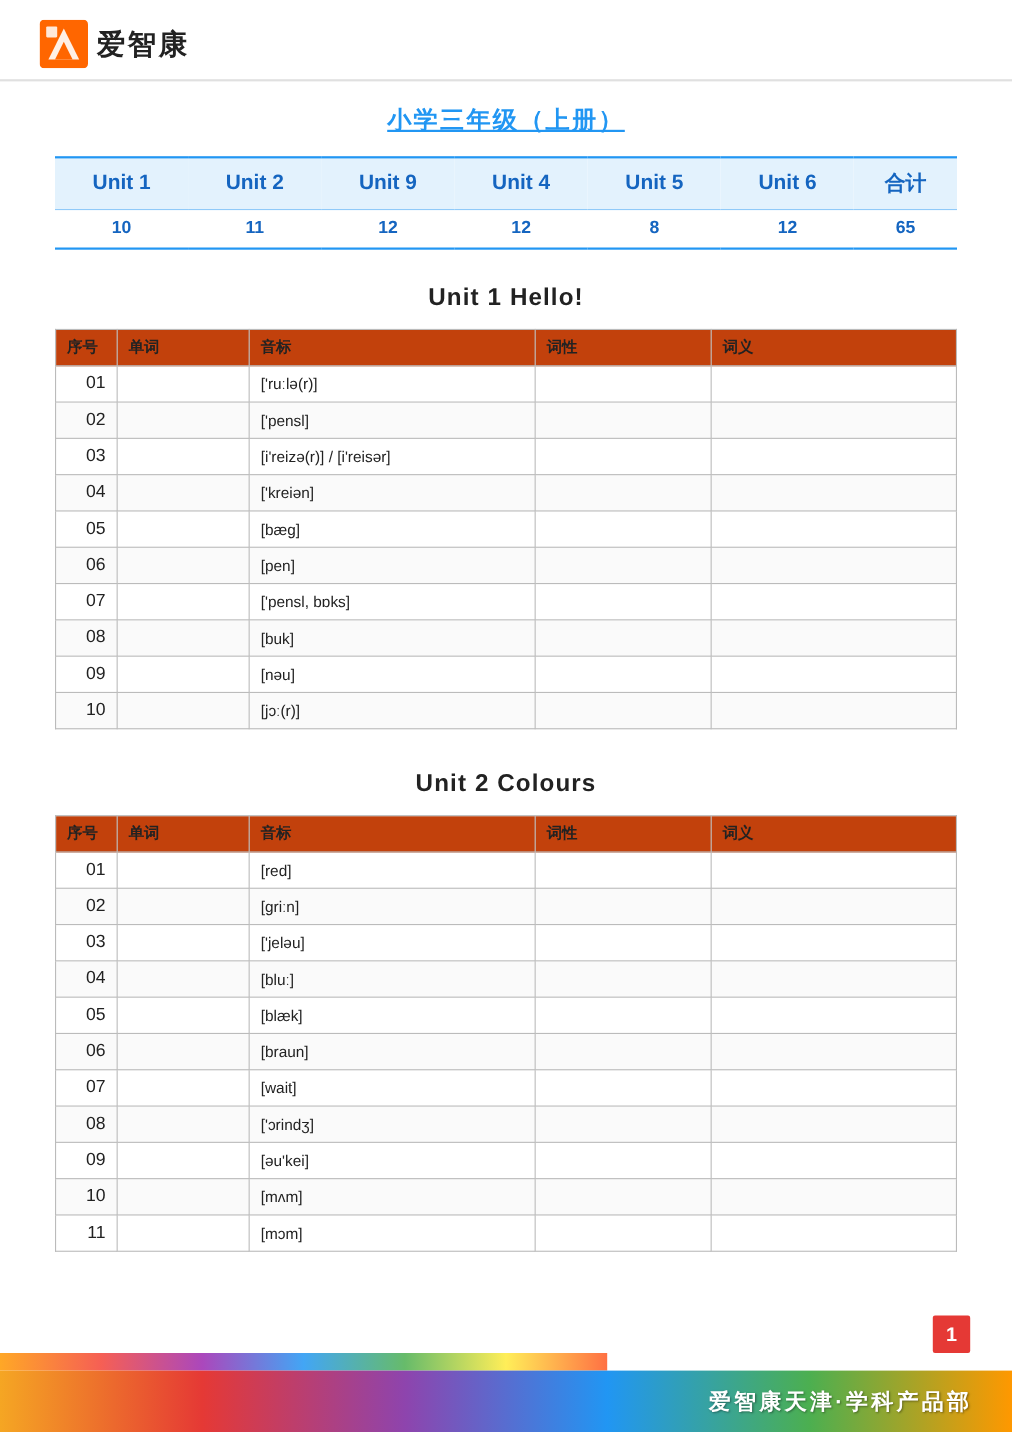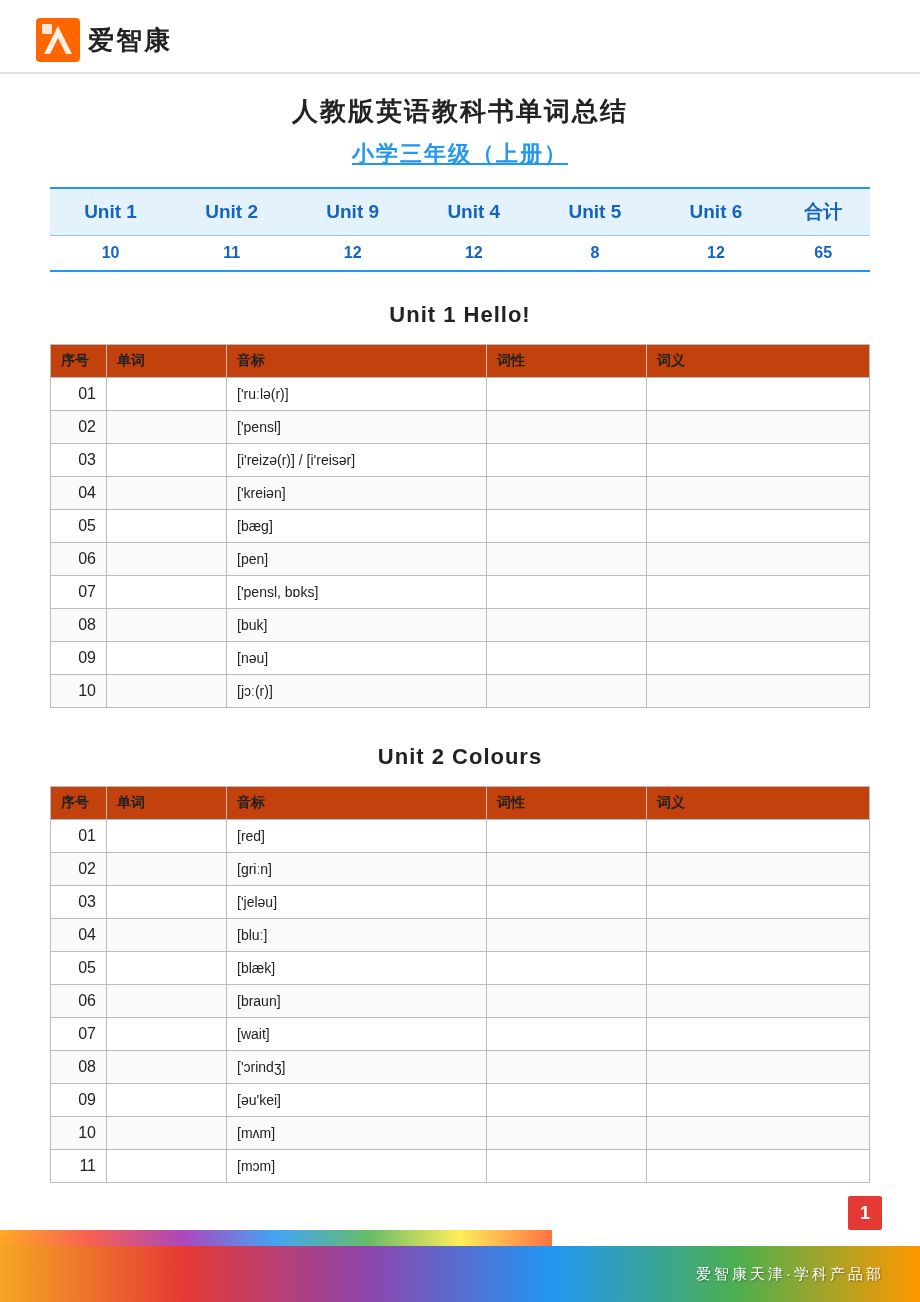--- a/index.html
+++ b/index.html
@@ -177,22 +177,22 @@
       width: 100%;
       height: 56px;
       background: linear-gradient(to right, #f5a623, #e53935, #8e44ad, #2196F3, #4caf50, #ff9800);
       display: flex;
       align-items: center;
       justify-content: flex-end;
       padding-right: 36px;
     }
     .bottom-bar-text {
       color: #fff;
-      font-size: 15px;
-      font-weight: normal;
+      font-size: 20px;
+      font-weight: bold;
       letter-spacing: 3px;
       text-shadow: 1px 1px 2px rgba(0,0,0,0.4);
     }
 
     
     .bottom-strip {
       position: absolute;
       bottom: 56px;
       left: 0;
       width: 60%;
@@ -211,21 +211,20 @@
       <polygon points="8,36 22,8 36,36" fill="white" opacity="0.9"></polygon>
       <polygon points="14,36 22,20 30,36" fill="#FF6600"></polygon>
       <rect x="6" y="6" width="10" height="10" rx="1" fill="white" opacity="0.85"></rect>
     </svg>
     <span class="logo-text">爱智康</span>
   </div>
 </div>
 
 <div class="main">
 
-  <div class="page-title">人教版英语教科书单词总结</div>
   <div class="subtitle">小学三年级（上册）</div>
 
   <div class="summary-table-wrap">
     <table class="summary-table">
       <thead>
         <tr>
           <th>Unit 1</th>
           <th>Unit 2</th>
           <th>Unit 9</th>
           <th>Unit 4</th>

